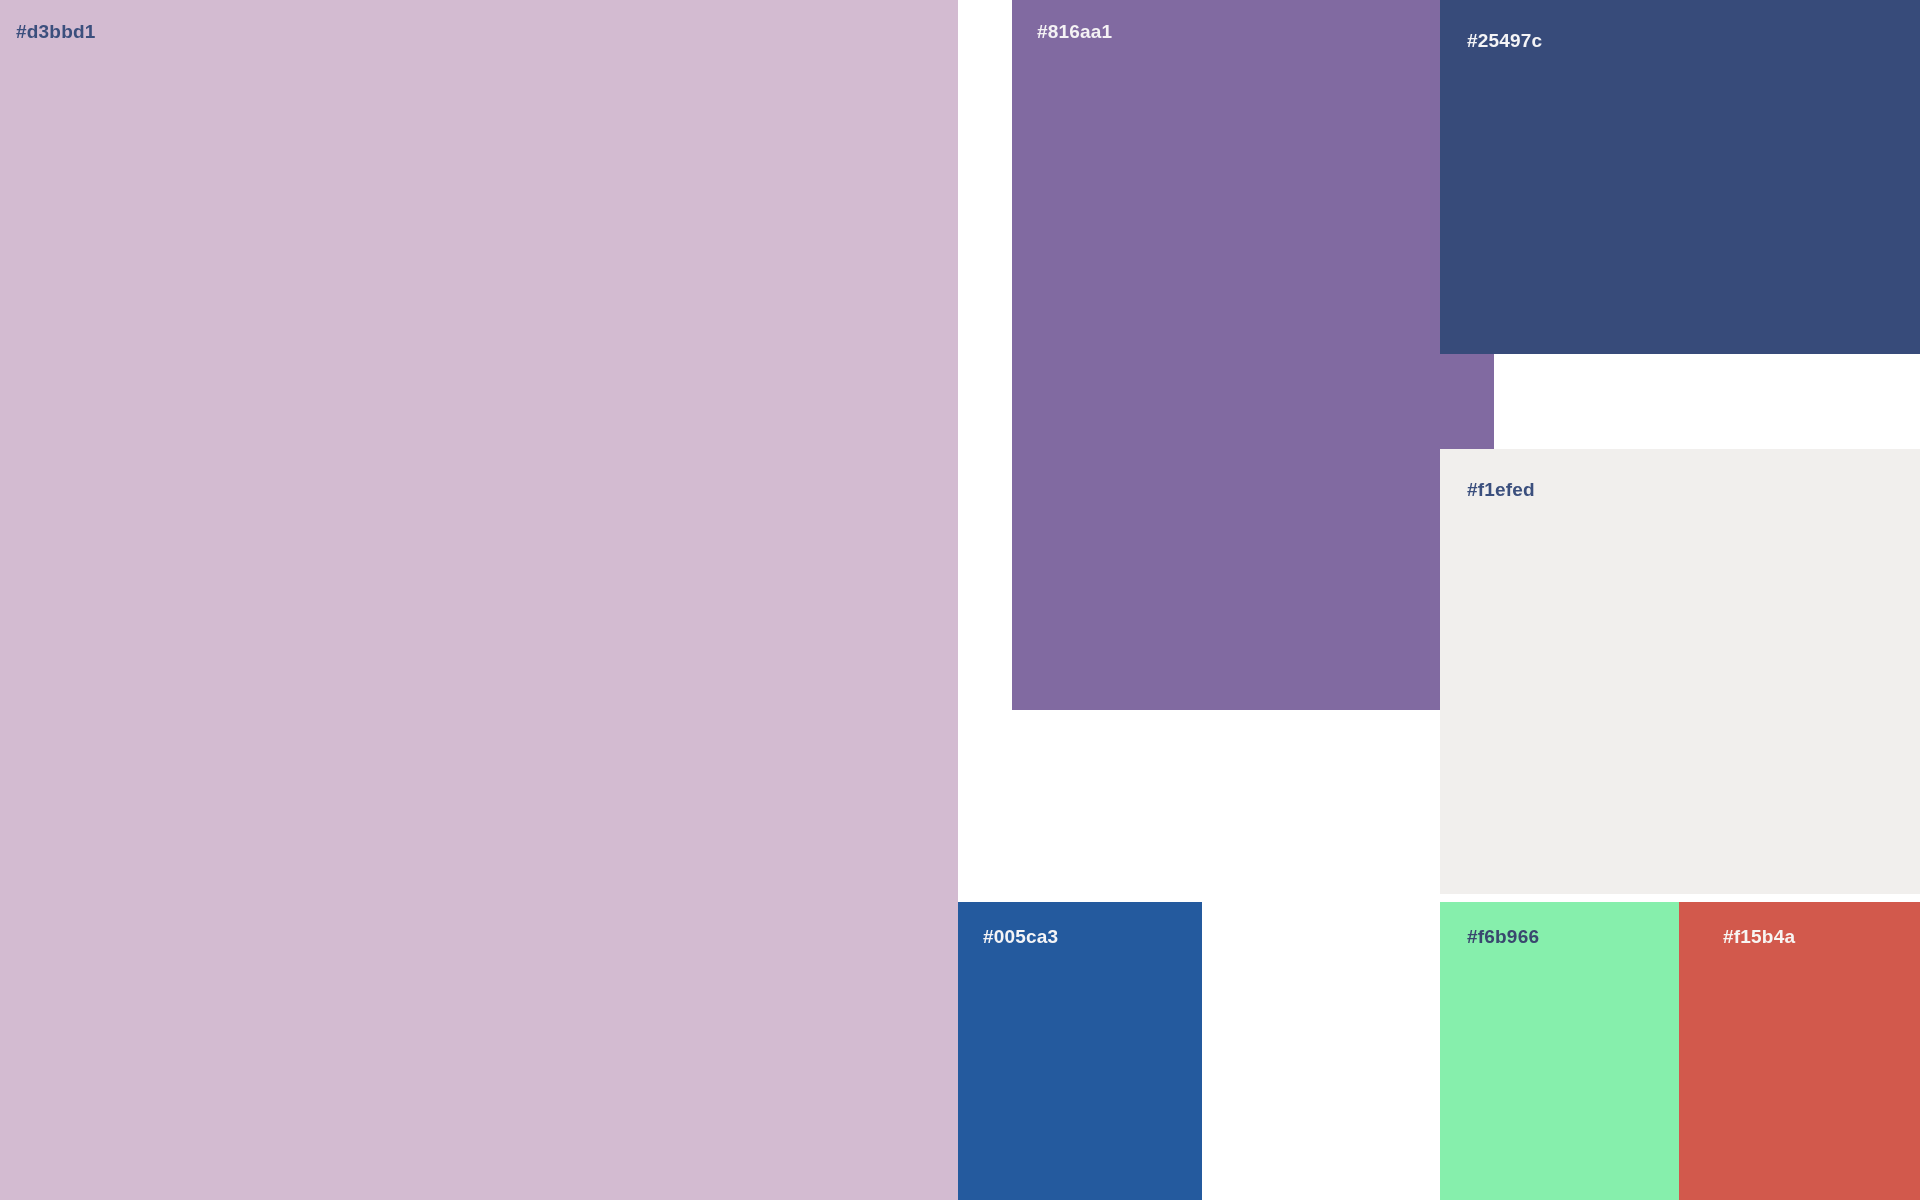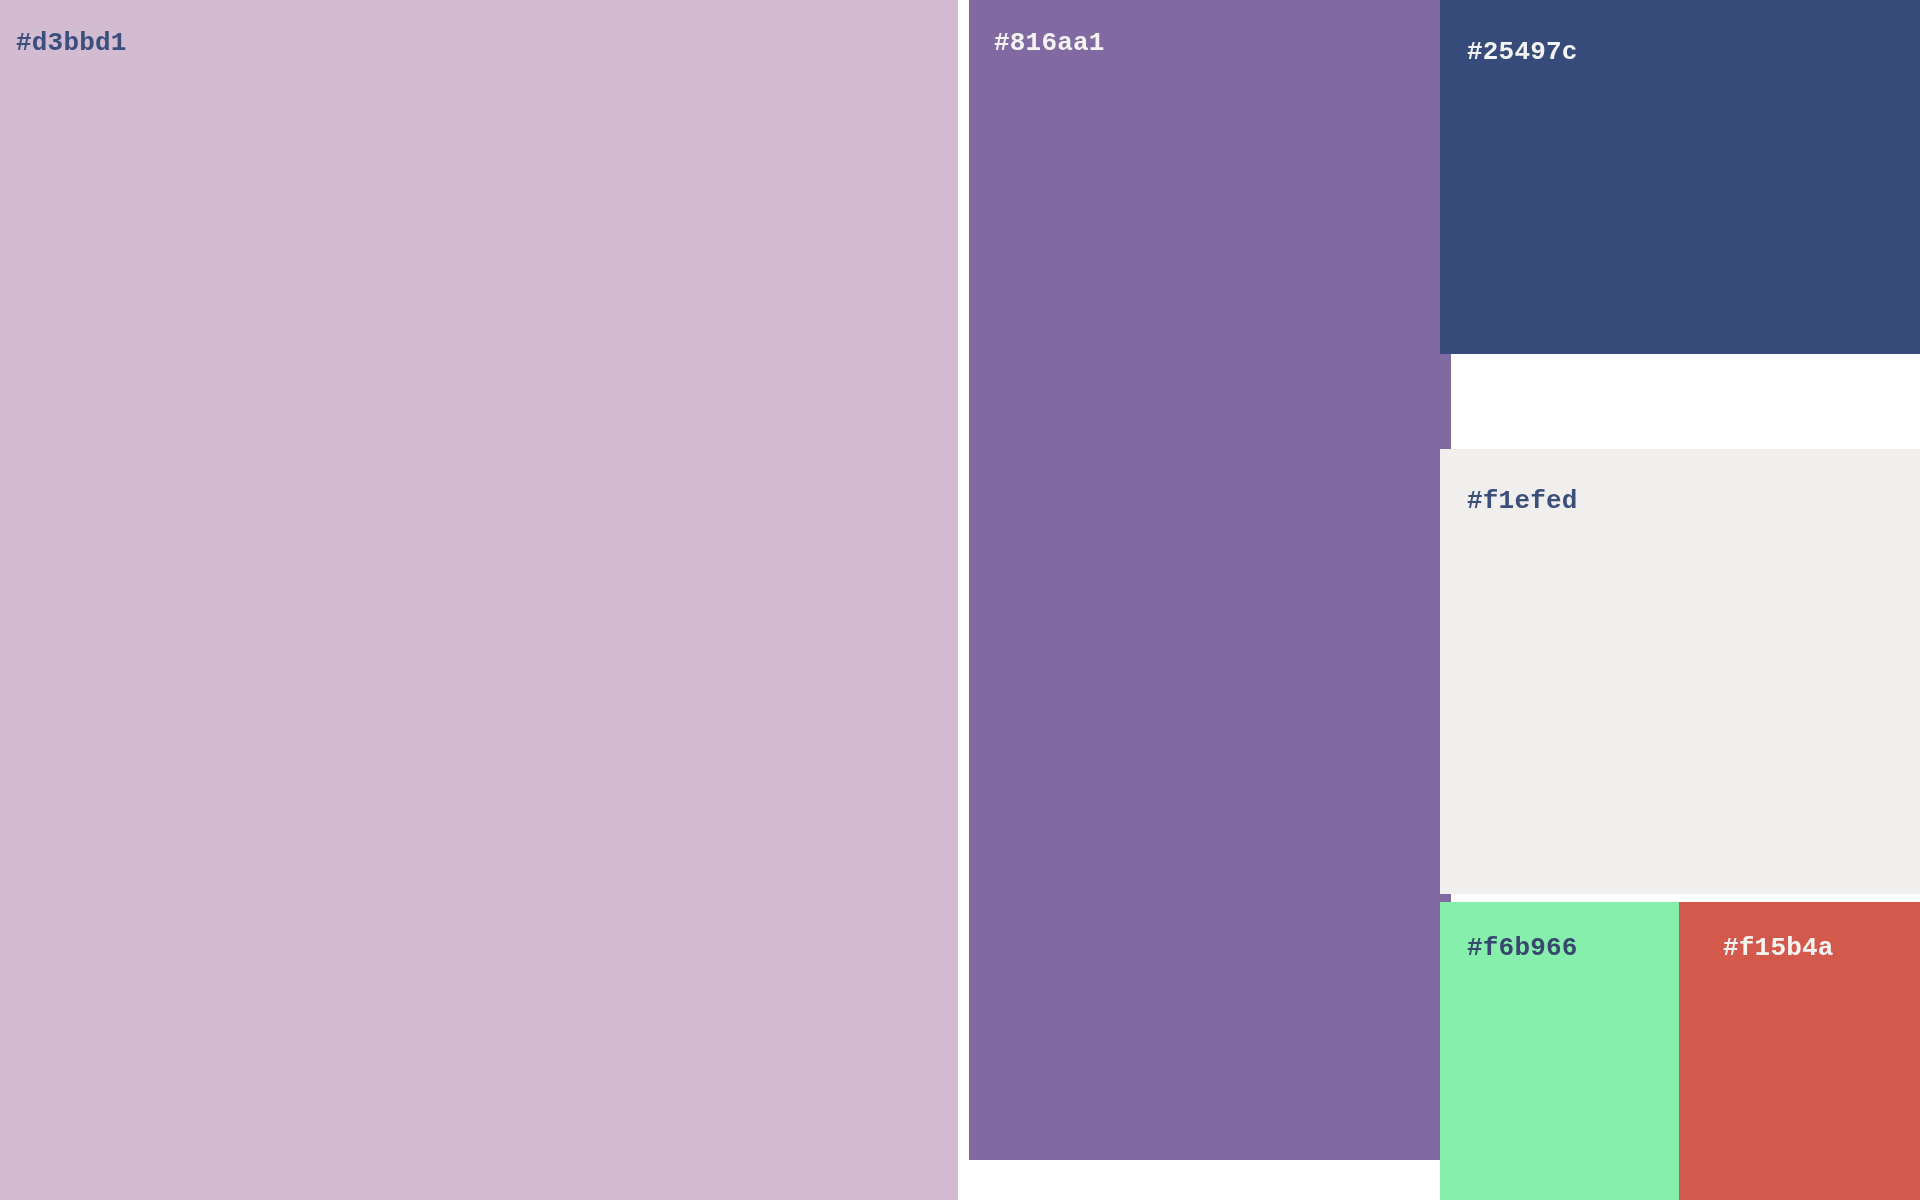--- a/index.html
+++ b/index.html
@@ -19,33 +19,32 @@
   }
 
   .swatch {
     position: absolute;
     box-sizing: border-box;
     overflow: hidden;
   }
 
   .swatch-label {
     position: absolute;
-    font-family: Liberation Mono, monospace;
+    font-family: Liberation Sans, sans-serif;
     font-weight: bold;
-    font-size: 26px;
+    font-size: 19px;
     letter-spacing: 0.2px;
     white-space: nowrap;
     line-height: 1;
     user-select: none;
-    margin-top: 8px;
   }
 
   
   .sw-0 { left: 0px;    top: 0px;    width: 958px;  height: 1200px; }
-  .sw-1 { left: 969px;  top: 0px;    width: 482px;  height: 1160px;  }
+  .sw-1 { left: 1012px;  top: 0px;    width: 482px;  height: 710px;  }
   .sw-2 { left: 1440px; top: 0px;    width: 480px;  height: 354px;  }
   .sw-3 { left: 1440px; top: 449px;  width: 480px;  height: 445px;  }
   .sw-4 { left: 958px;  top: 902px;  width: 244px;  height: 298px;  }
   .sw-5 { left: 1202px; top: 902px;  width: 238px;  height: 298px;  }
   .sw-6 { left: 1440px; top: 902px;  width: 239px;  height: 298px;  }
   .sw-7 { left: 1679px; top: 902px;  width: 241px;  height: 298px;  }
 
   
   .sw-0 .swatch-label { left: 16px; top: 22px;  }
   .sw-1 .swatch-label { left: 25px; top: 22px;  }
@@ -70,20 +69,23 @@
   </div>
 
   <div class="swatch sw-2" style="background-color: rgb(55, 75, 122);">
     <span class="swatch-label" style="color: rgb(244, 244, 246);">#25497c</span>
   </div>
 
   <div class="swatch sw-3" style="background-color: rgb(241, 239, 237);">
     <span class="swatch-label" style="color: rgb(59, 79, 125);">#f1efed</span>
   </div>
 
+  <div class="swatch sw-4" style="background-color: rgb(36, 90, 158);">
+    <span class="swatch-label" style="color: rgb(244, 244, 246);">#005ca3</span>
+  </div>
 
 
   <div class="swatch sw-6" style="background-color: #86efac;">
     <span class="swatch-label" style="color: rgb(57, 71, 110);">#f6b966</span>
   </div>
 
   <div class="swatch sw-7" style="background-color: rgb(210, 89, 76);">
     <span class="swatch-label" style="color: rgb(247, 245, 243);">#f15b4a</span>
   </div>
 

